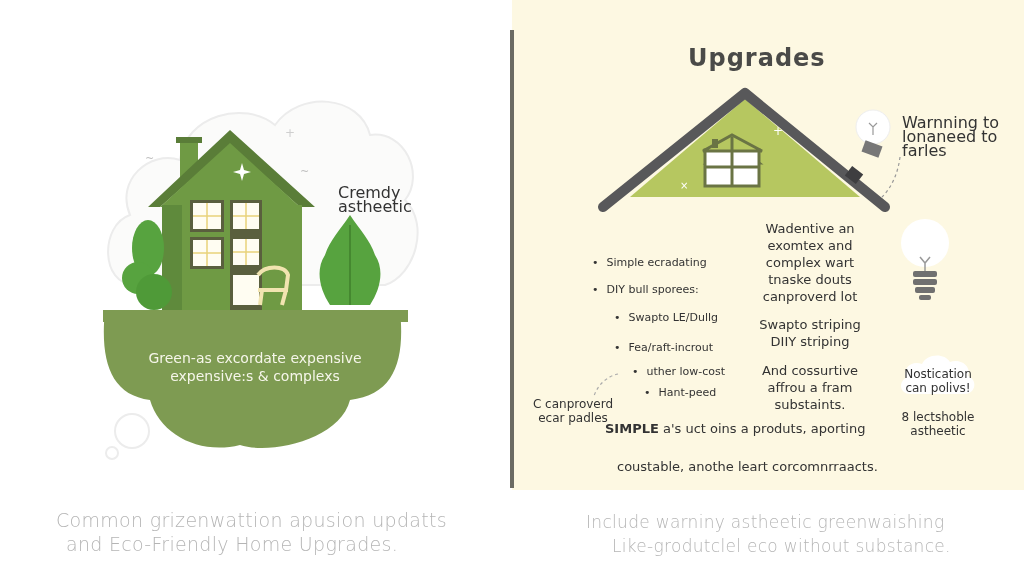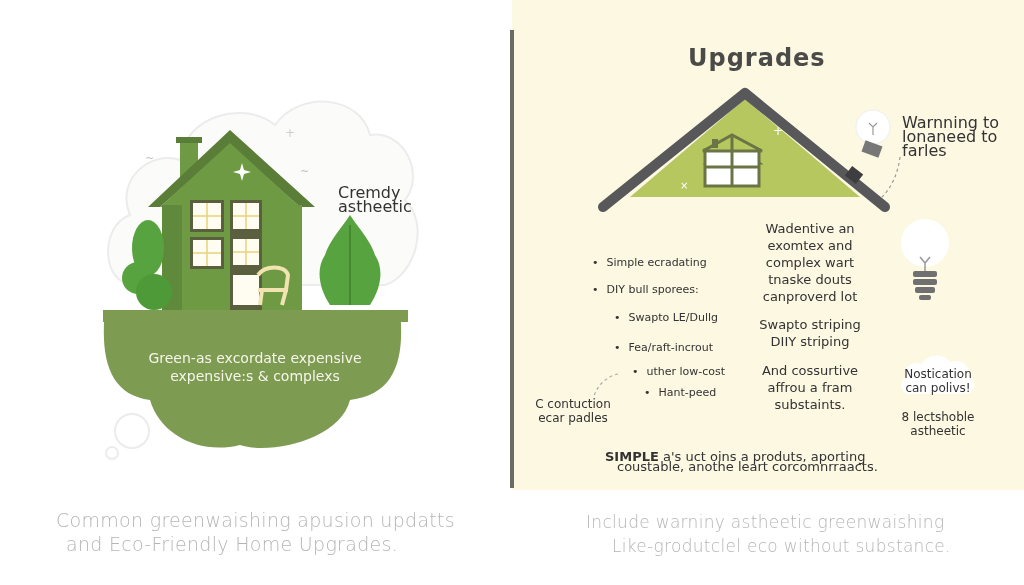--- a/index.html
+++ b/index.html
@@ -102,21 +102,21 @@
   <div class="small-label" style="left:338px;top:186px;">
     <div>Cremdy</div>
     <div>astheetic</div>
   </div>
 
   <div class="cloud-text">
     <div>Green-as excordate expensive</div>
     <div>expensive:s &amp; complexs</div>
   </div>
 
-  <div class="caption" style="left:56px;top:508px;">Common greenwaishing apusion updatts</div>
+  <div class="caption" style="left:56px;top:508px;">Common grizenwattion apusion updatts</div>
   <div class="caption" style="left:66px;top:532px;">and Eco-Friendly Home Upgrades.</div>
 </div>
 
 <div class="right-panel"></div>
 <div class="divider"></div>
 
 <div class="brand-title">Upgrades</div>
 
 <svg class="abs" style="left:595px;top:85px;" width="300" height="135">
     <polygon points="150,14 265,112 35,112" fill="#b6c760"></polygon>
@@ -179,35 +179,35 @@
 <div class="mid-col" style="left:745px;top:362px;width:130px;">
   <div>And cossurtive</div>
   <div>affrou a fram</div>
   <div>substaints.</div>
 </div>
 
 <svg class="abs" style="left:590px;top:370px;" width="30" height="30">
   <path d="M28,4 C18,6 8,14 4,26" fill="none" stroke="#aaa" stroke-width="1.2" stroke-dasharray="3,3"></path>
 </svg>
 <div class="note" style="left:523px;top:397px;width:100px;">
-  <div>C contuction</div>
+  <div>C canproverd</div>
   <div>ecar padles</div>
 </div>
 
 <svg class="abs" style="left:898px;top:352px;" width="80" height="50">
   <path d="M12,42 C2,42 0,30 8,26 C4,16 14,8 24,12 C28,2 46,0 52,10 C62,6 74,14 70,24 C80,28 78,42 66,42 Z" fill="#ffffff"></path>
 </svg>
 <div class="note" style="left:898px;top:367px;width:80px;">
   <div>Nostication</div>
   <div>can polivs!</div>
 </div>
 <div class="note" style="left:898px;top:410px;width:80px;">
   <div>8 lectshoble</div>
   <div>astheetic</div>
 </div>
 
-<div class="bottom-line" style="top:448px;text-align:right;">
+<div class="bottom-line" style="top:420px;text-align:right;">
   <b>SIMPLE</b><span> a's uct oins a produts, aporting</span>
 </div>
 <div class="bottom-line" style="top:458px;margin-left:12px;">coustable, anothe leart corcomnrraacts.</div>
 
 <div class="caption" style="left:586px;top:510px;font-size:17px;">Include warniny astheetic greenwaishing</div>
 <div class="caption" style="left:612px;top:534px;font-size:17px;">Like-grodutclel eco without substance.</div>
 
 </body></html>

